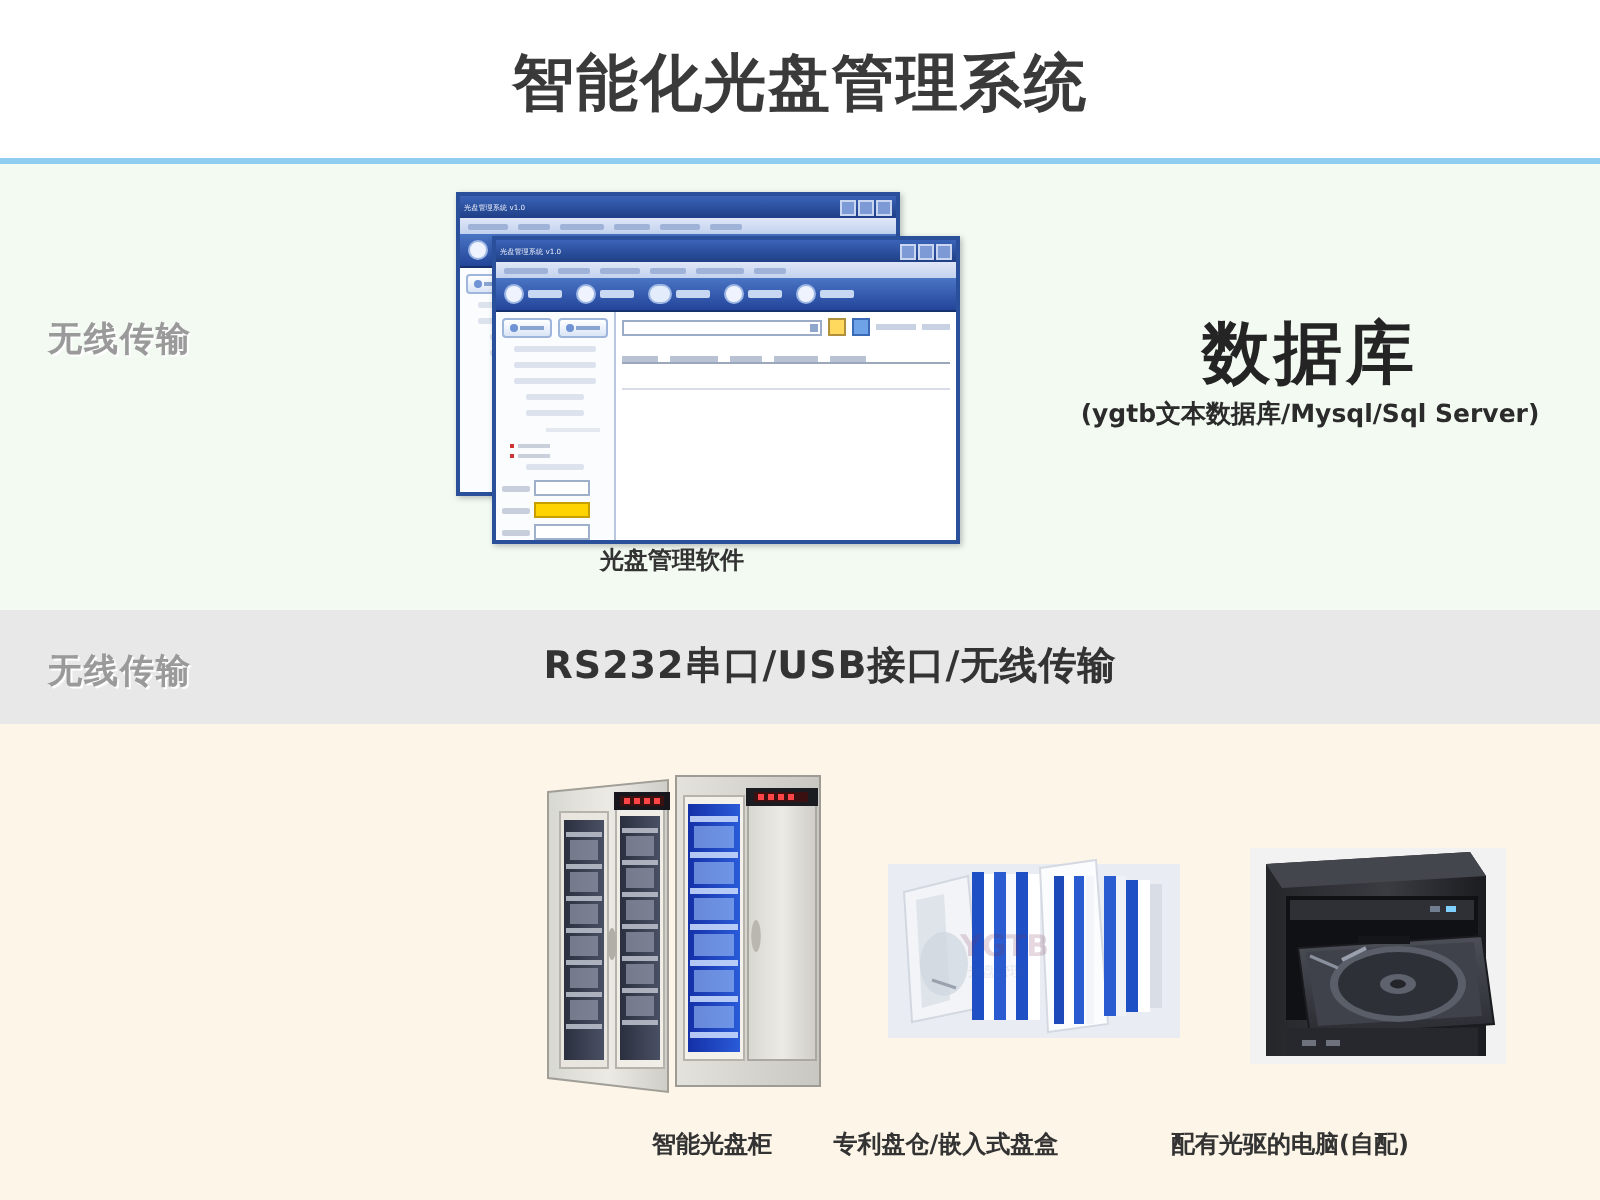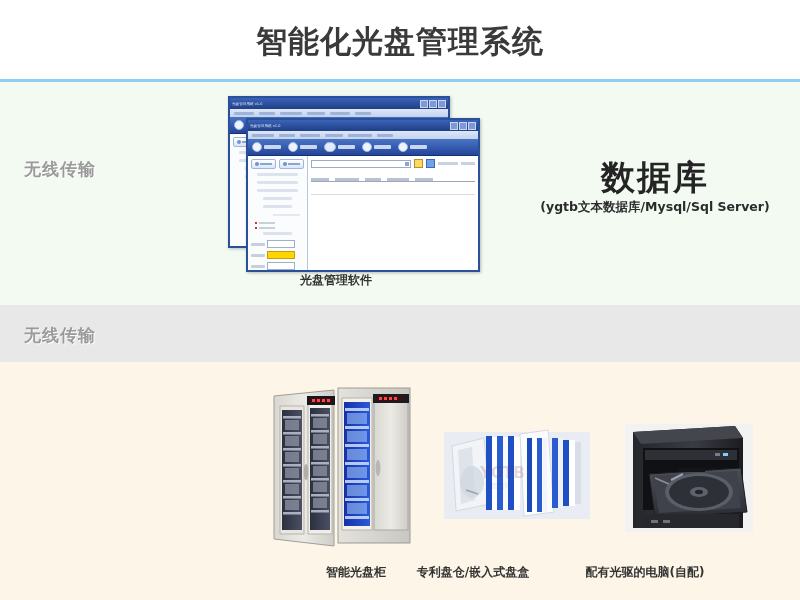--- a/index.html
+++ b/index.html
@@ -379,20 +379,21 @@
 
   <div class="caption cap-software">光盘管理软件</div>
 
   <div class="db">
     <div class="db-title">数据库</div>
     <div class="db-sub">(ygtb文本数据库/Mysql/Sql Server)</div>
   </div>
 
   <div class="band band-connection"></div>
   <div class="band-label label-connection">无线传输</div>
+  <div class="conn-text">RS232串口/USB接口/无线传输</div>
 
   <div class="band band-hardware"></div>
 
   <div class="hw hw-cab">
     <svg viewBox="0 0 160 180" width="160" height="180">
       <defs>
         <linearGradient id="metal" x1="0" y1="0" x2="1" y2="0">
           <stop offset="0" stop-color="#d8d8d2"></stop>
             <stop offset=".5" stop-color="#eceae4"></stop>
             <stop offset="1" stop-color="#cfcdc7"></stop>

